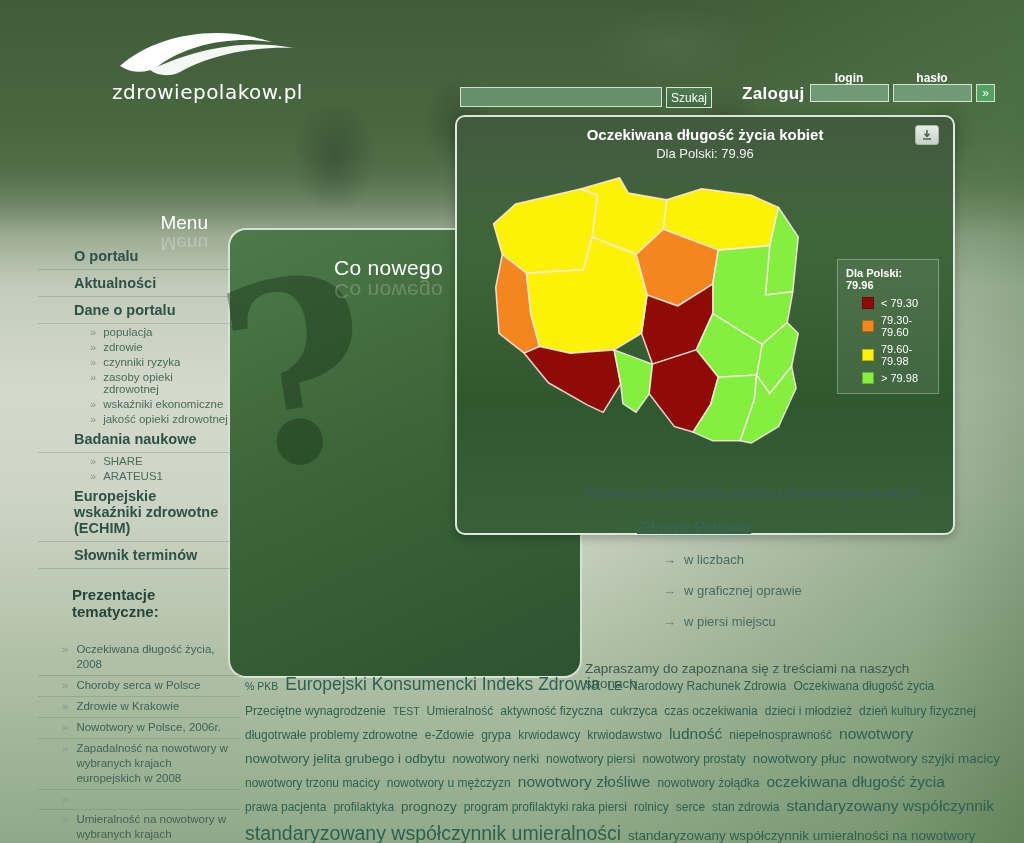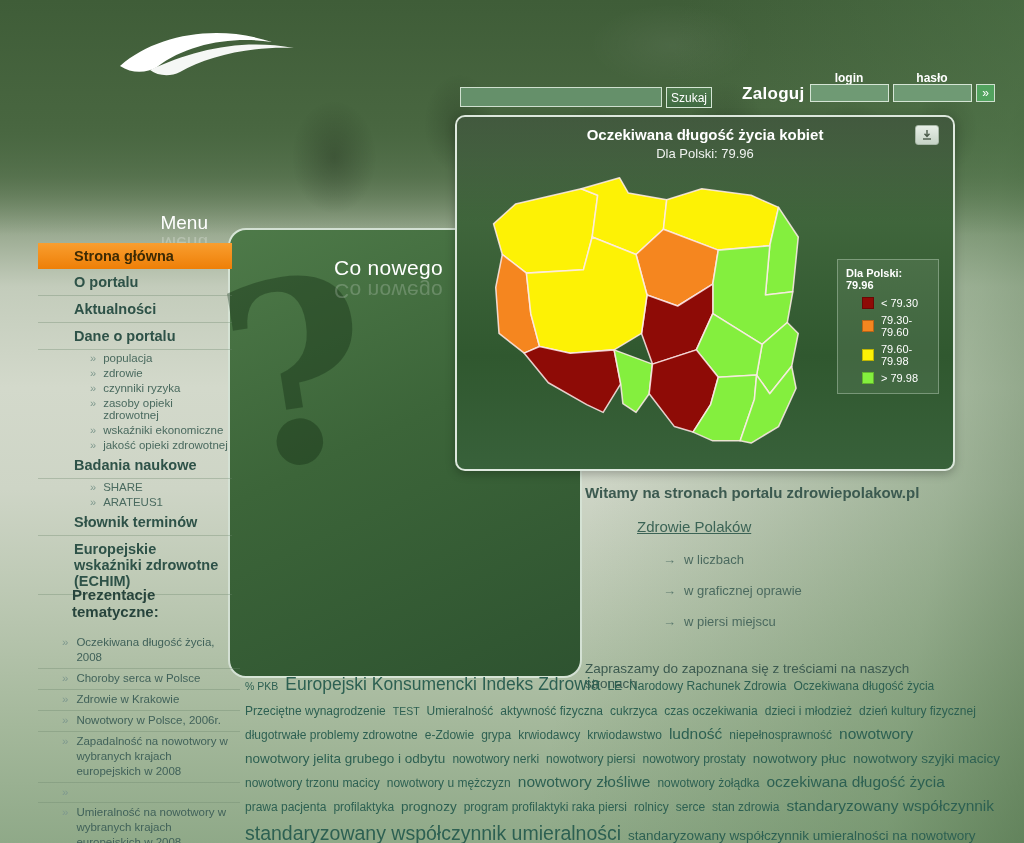--- a/index.html
+++ b/index.html
@@ -44,21 +44,21 @@
   .whats-new { position:absolute; left:228px; top:228px; width:354px; height:450px;
     border:2px solid rgba(240,248,240,.85); border-radius:18px;
     background:linear-gradient(155deg,#4e7a49 0%,#3c6539 45%,#2e5330 100%); }
   .qmark { position:absolute; left:-6px; top:18px; font-family:"DejaVu Serif", serif; font-weight:bold;
     font-size:250px; line-height:1; color:rgba(22,48,22,.42); transform:rotate(-9deg); }
   .wn-title { position:absolute; left:104px; top:26px; color:#fff; font-size:21px; letter-spacing:.3px; }
   .wn-title-refl { position:absolute; left:104px; top:49px; color:#fff; font-size:21px; letter-spacing:.3px;
     transform:scaleY(-1); opacity:.20; }
 
   
-  .map-panel { position:absolute; left:455px; top:115px; width:500px; height:356px;
+  .map-panel { position:absolute; left:455px; top:115px; width:500px; height:420px;
     border:2px solid rgba(238,246,238,.9); border-radius:10px;
     background:linear-gradient(180deg,#587553 0%,#40663c 28%,#30582f 68%,#38613a 100%);
     box-shadow:0 3px 10px rgba(0,0,0,.25); }
   .map-shade { position:absolute; inset:0; border-radius:8px;
     background:linear-gradient(180deg,rgba(15,25,14,.30),rgba(15,25,14,0) 30%); pointer-events:none; }
   .map-title { position:absolute; left:0; top:9px; width:100%; text-align:center;
     color:#fff; font-size:15px; font-weight:bold; }
   .map-subtitle { position:absolute; left:0; top:29px; width:100%; text-align:center;
     color:rgba(255,255,255,.92); font-size:13px; }
   .dl-btn { position:absolute; right:14px; top:8px; width:24px; height:20px;
@@ -83,21 +83,21 @@
     border-bottom:1px solid rgba(110,135,110,.35); cursor:pointer; }
   .menu-item.active { background:linear-gradient(180deg,#f99e2f,#ee7f07); color:#3c2a04;
     border-bottom:none; }
   .menu-sub { padding:1.5px 4px 1.5px 52px; font-size:11.5px; font-weight:normal; color:#4a6a5f;
     cursor:pointer; display:flex; }
   .menu-sub .chev { color:#7f998e; margin-right:7px; font-size:11px; }
   .menu-sub:last-of-type { border-bottom:1px solid rgba(110,135,110,.35); }
 
   
   .presentations { position:absolute; left:38px; top:586px; width:202px; }
-  .pres-heading { color:#27443c; font-size:15px; font-weight:bold; padding-left:34px; margin-bottom:13px; }
+  .pres-heading { color:#27443c; font-size:15px; font-weight:bold; padding-left:34px; margin-bottom:20px; }
   .pres-item { display:flex; font-size:11.5px; color:#41625a; padding:2px 2px 3px 24px;
     border-bottom:1px solid rgba(110,135,110,.35); cursor:pointer; line-height:1.3; }
   .pres-item .chev { color:#7f998e; margin-right:8px; }
 
   
   .welcome { position:absolute; left:585px; top:484px; width:382px; color:#3c5a50; }
   .welcome-heading { font-size:15px; font-weight:bold; }
   .welcome-link { display:inline-block; margin:17px 12px 0 52px; font-size:15px; color:#3c6456;
     text-decoration:underline; cursor:pointer; }
   .welcome-bullet { margin:16px 0 0 78px; font-size:13px; color:#4b6a5f; }
@@ -115,20 +115,21 @@
 
 <div class="header-band"></div>
 <div class="crowd"></div>
 <div class="bg-overlay"></div>
 
 <div class="logo">
   <svg width="190" height="58" viewBox="0 0 190 58">
     <path d="M8,44 C45,12 105,2 160,20 C120,14 75,22 45,45 C35,51 20,52 8,44 Z" fill="#ffffff"></path>
     <path d="M38,48 C80,28 130,16 182,26 C140,24 95,34 68,50 C58,55 46,54 38,48 Z" fill="#ffffff" opacity=".95"></path>
   </svg>
+  <div class="logo-text">zdrowiepolakow.pl</div>
 </div>
 <input class="search-input" type="text" value="" style="">
 <button class="search-btn">Szukaj</button>
 <div class="zaloguj">Zaloguj</div>
 <div class="login-label lbl-login">login</div>
 <div class="login-label lbl-haslo">hasło</div>
 <input class="cred-input in-login" type="text" style="">
 <input class="cred-input in-haslo" type="password" style="">
 <button class="submit-btn">»</button>
 
@@ -185,21 +186,20 @@
           <span class="legend-swatch" style="background: rgb(132, 239, 62);"></span>
           <span class="legend-label">&gt; 79.98</span>
         </div>
       </div>
   </div>
 </div>
 
 <div class="menu-title">Menu</div>
 <div class="menu-title-refl">Menu</div>
 <div class="menu" id="menu-list">
-    <div class="menu-item active">Strona główna</div>
     <div class="menu-item">O portalu</div>
     <div class="menu-item">Aktualności</div>
     <div class="menu-item">Dane o portalu</div>
     <div class="menu-sub">
       <span class="chev">»</span>
       <span>populacja</span>
     </div>
     <div class="menu-sub">
       <span class="chev">»</span>
       <span>zdrowie</span>
@@ -222,22 +222,22 @@
     </div>
     <div class="menu-item">Badania naukowe</div>
     <div class="menu-sub">
       <span class="chev">»</span>
       <span>SHARE</span>
     </div>
     <div class="menu-sub">
       <span class="chev">»</span>
       <span>ARATEUS1</span>
     </div>
+    <div class="menu-item">Europejskie wskaźniki zdrowotne (ECHIM)</div>
     <div class="menu-item">Słownik terminów</div>
-    <div class="menu-item">Europejskie wskaźniki zdrowotne (ECHIM)</div>
   </div>
 
 <div class="presentations">
   <div class="pres-heading">Prezentacje tematyczne:</div>
   <div id="pres-list">
       <div class="pres-item">
         <span class="chev">»</span>
         <span>Oczekiwana długość życia, 2008</span>
       </div>
       <div class="pres-item">

